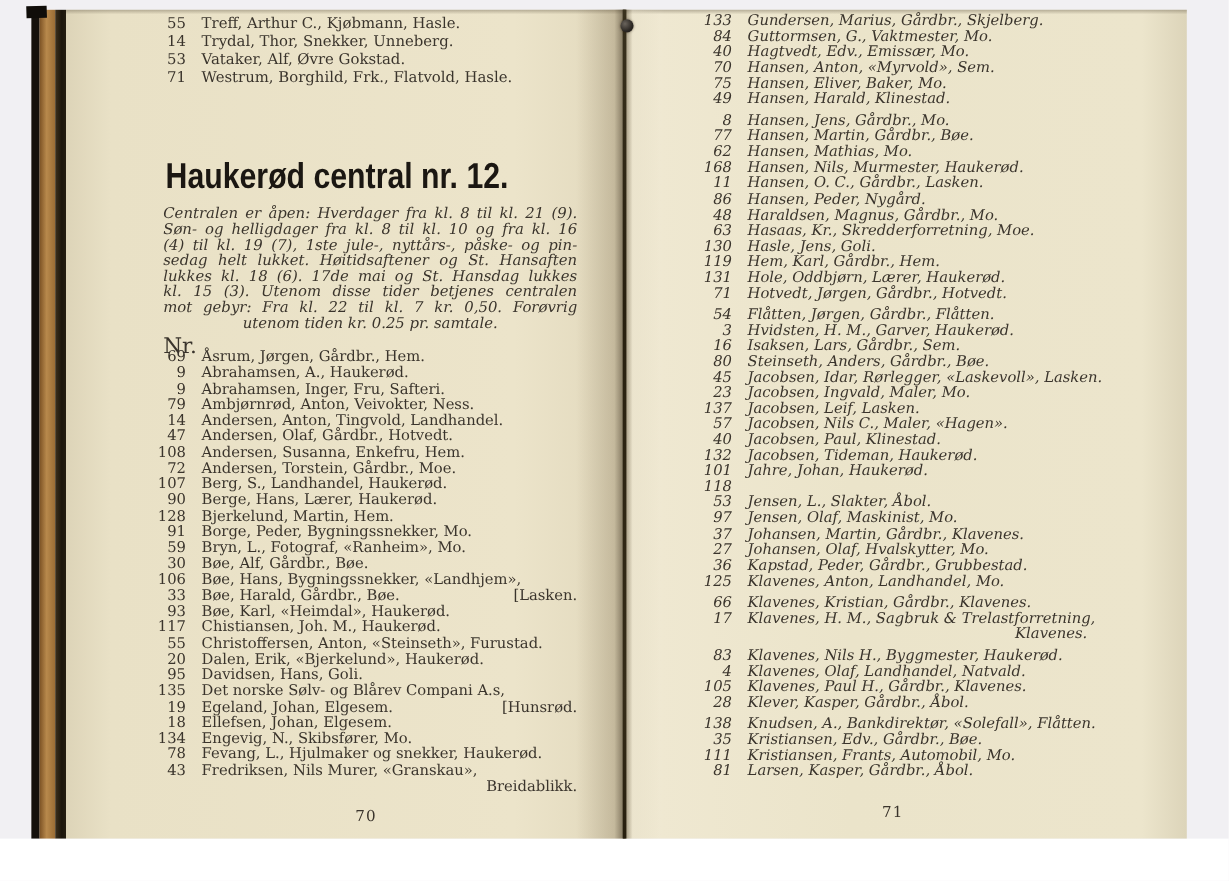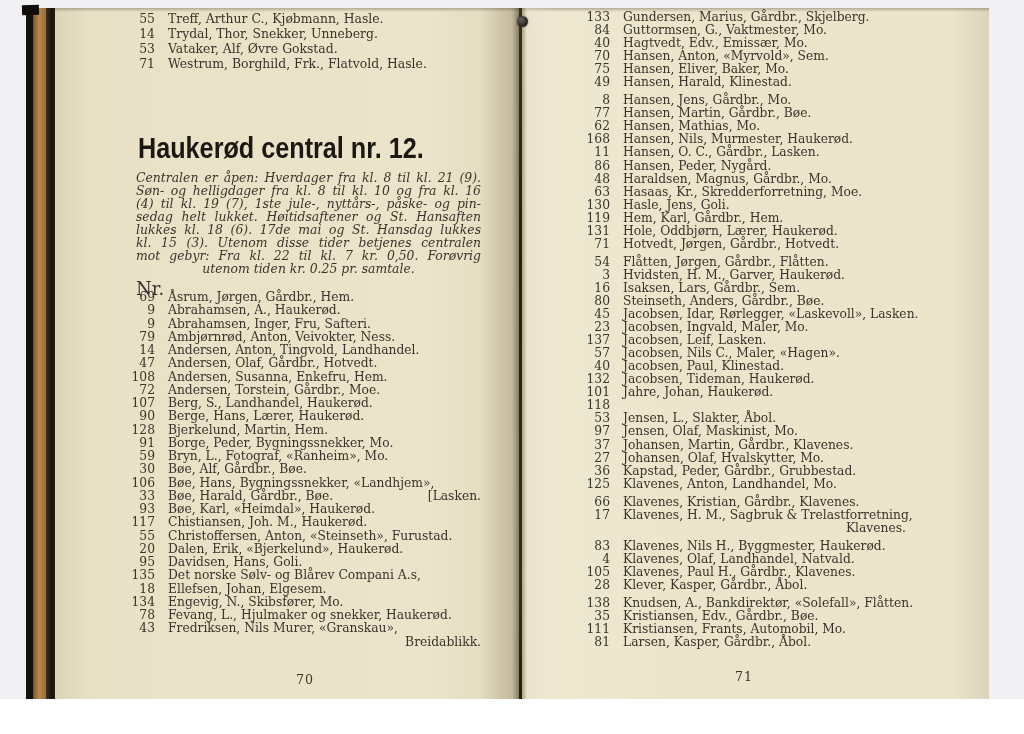--- a/index.html
+++ b/index.html
@@ -49,21 +49,21 @@
 
   #left-nr-label{left:136px;top:278px;font-size:18px;}
 
   #left-list{left:129px;top:291px;width:352px;font-size:12.3px;}
   #left-list .row{line-height:13.25px;}
   #left-list .nr{width:26px;}
 
   #left-pagenum{left:129px;top:672px;width:352px;text-align:center;font-size:12.6px;letter-spacing:1px;}
 
   #right-list{left:582px;top:11px;width:324px;font-size:12.3px;}
-  #right-list .row{line-height:13.05px;}
+  #right-list .row{line-height:13.05px;font-style:italic;}
   #right-list .nr{width:28px;}
 
   #right-pagenum{left:582px;top:669px;width:324px;text-align:center;font-size:12.6px;letter-spacing:1px;}
 </style>
 </head>
 <body>
 
 <div id="stage">
 
   <div id="book">
@@ -255,20 +255,25 @@
         <span class="txt">Davidsen, Hans, Goli.</span>
         <span class="note"></span>
       </div>
 
       <div class="row">
         <span class="nr">135</span>
         <span class="txt">Det norske Sølv- og Blårev Compani A.s,</span>
         <span class="note"></span>
       </div>
 
+      <div class="row">
+        <span class="nr">19</span>
+        <span class="txt">Egeland, Johan, Elgesem.</span>
+        <span class="note">[Hunsrød.</span>
+      </div>
 
       <div class="row">
         <span class="nr">18</span>
         <span class="txt">Ellefsen, Johan, Elgesem.</span>
         <span class="note"></span>
       </div>
 
       <div class="row">
         <span class="nr">134</span>
         <span class="txt">Engevig, N., Skibsfører, Mo.</span>

